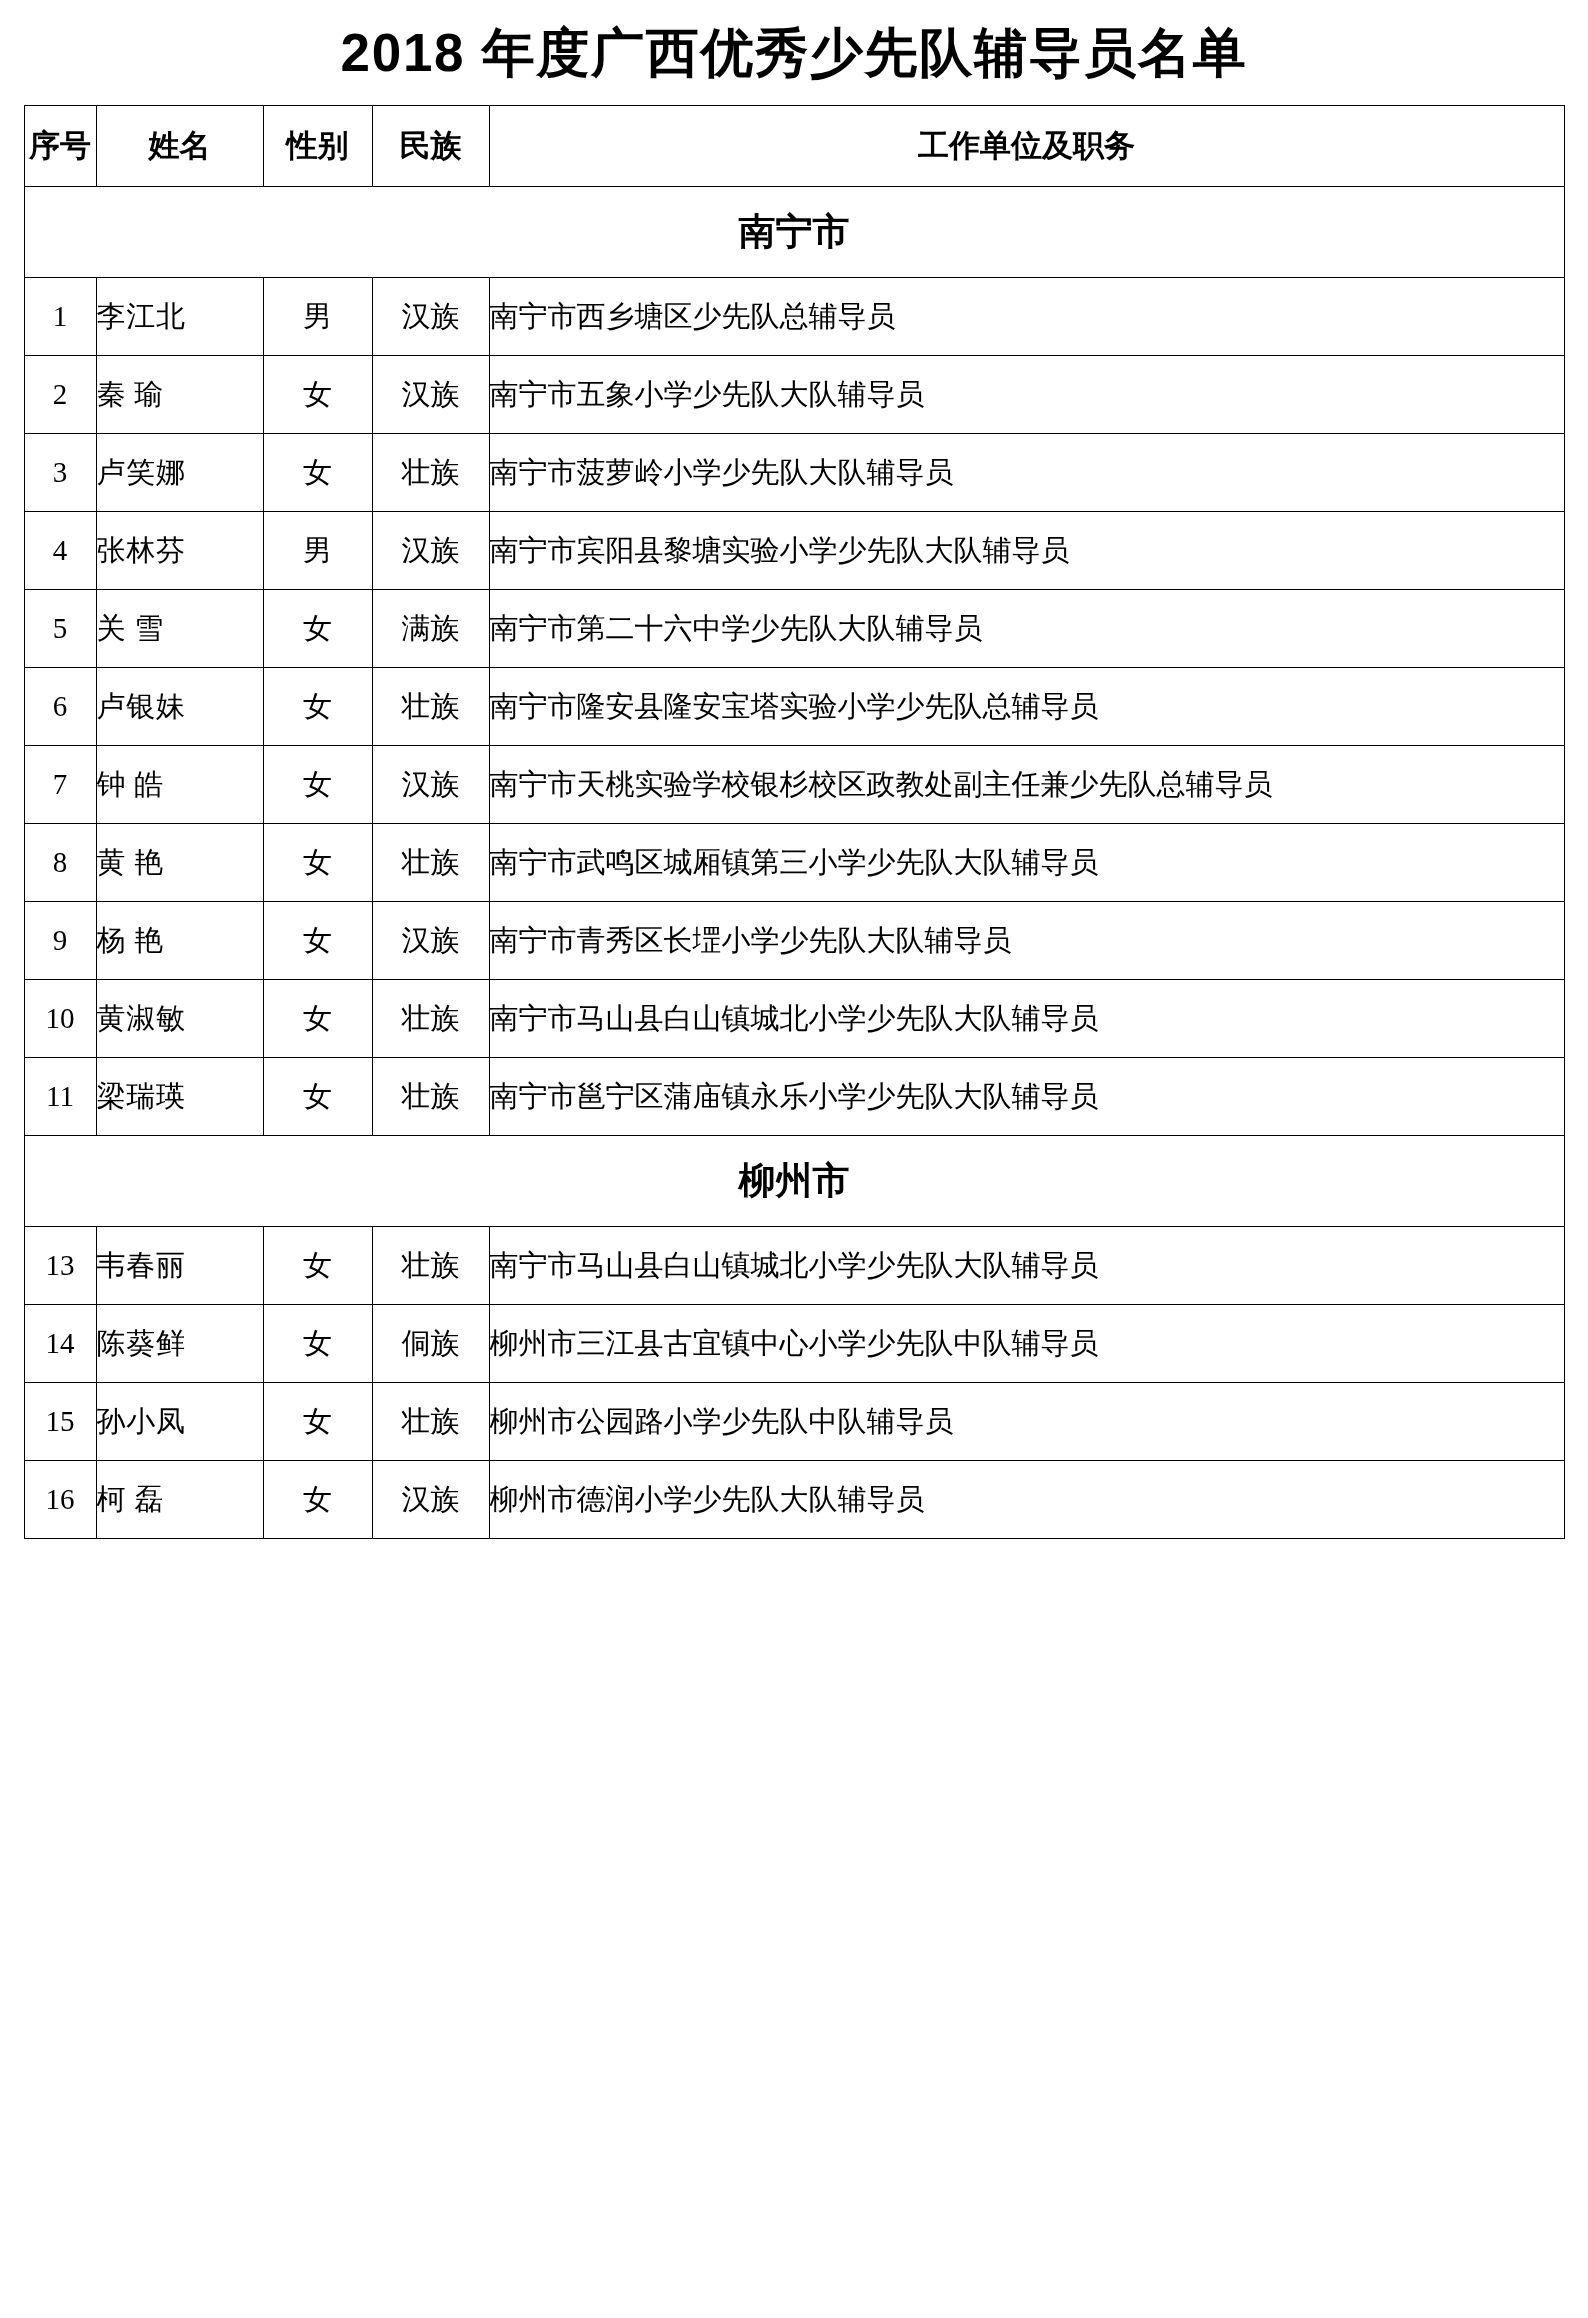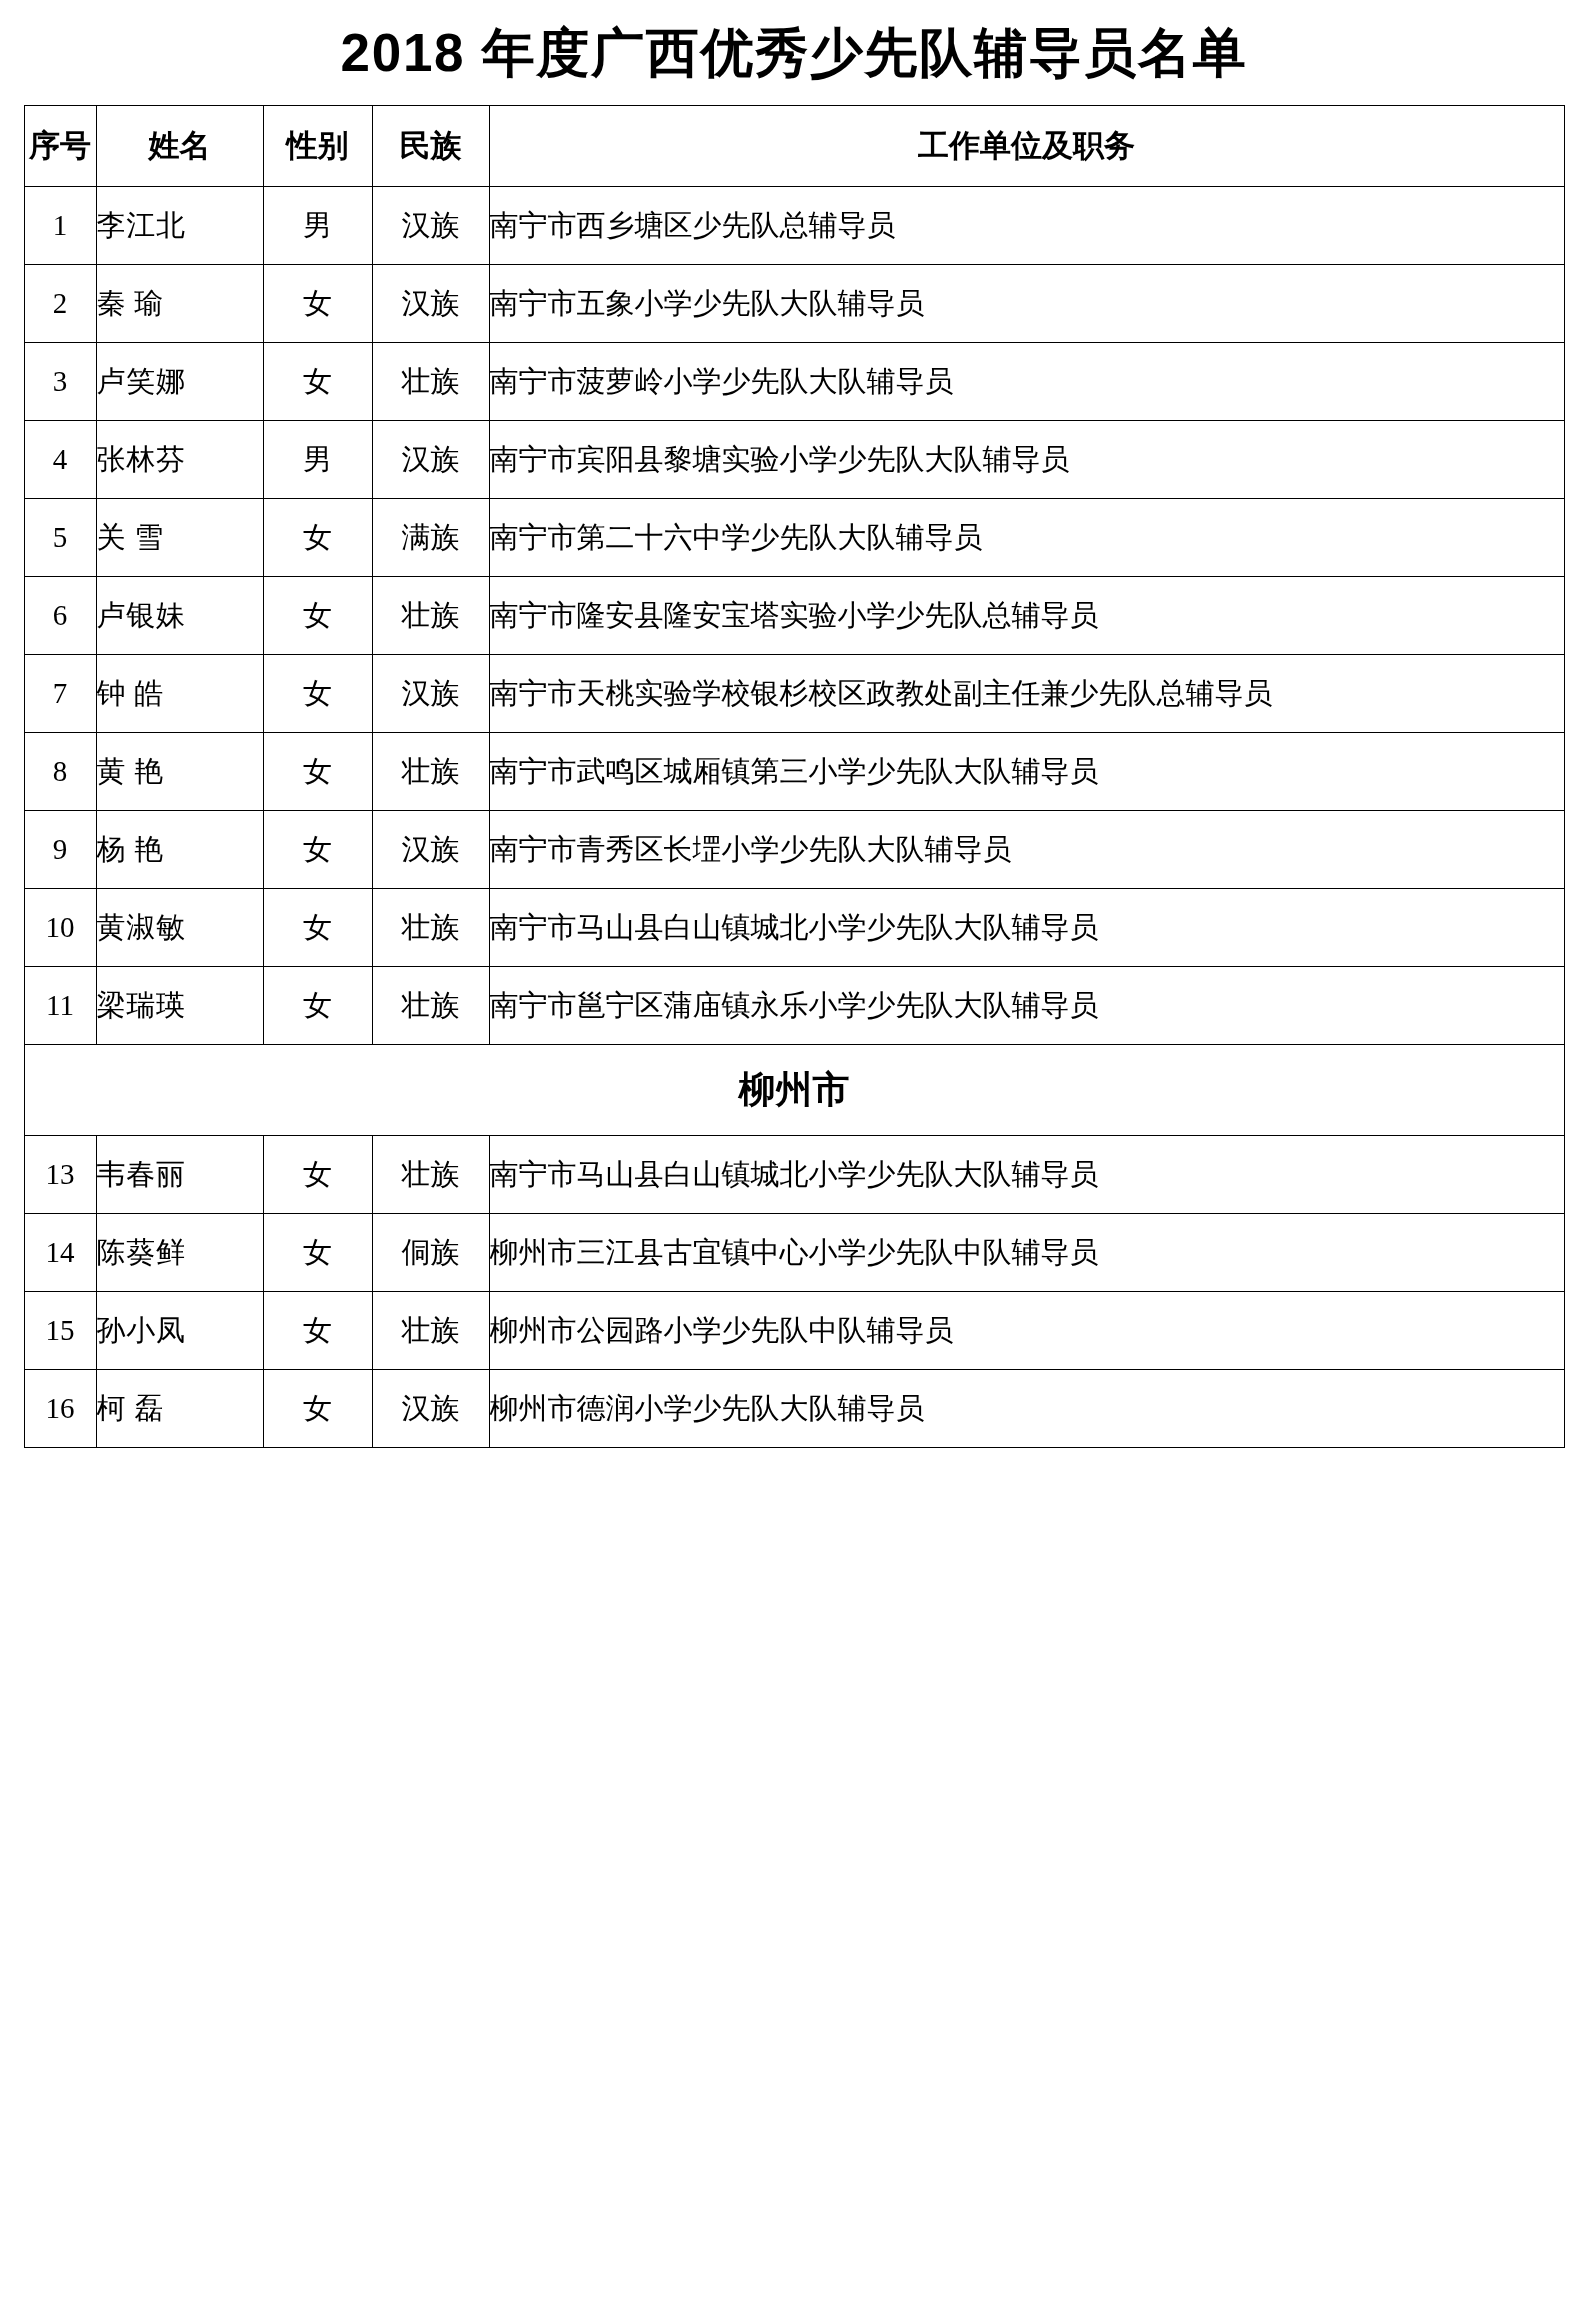--- a/index.html
+++ b/index.html
@@ -98,20 +98,23 @@
       <col class="c-unit">
     </colgroup>
     <tbody id="roster-body">
       <tr class="hdr">
         <td>序号</td>
         <td>姓名</td>
         <td>性别</td>
         <td>民族</td>
         <td>工作单位及职务</td>
       </tr>
+    <tr class="section">
+          <td colspan="5">南宁市</td>
+        </tr>
         <tr class="data">
           <td class="cell-no">1</td>
           <td class="cell-name">李江北</td>
           <td class="cell-sex">男</td>
           <td class="cell-eth">汉族</td>
           <td class="cell-unit">南宁市西乡塘区少先队总辅导员</td>
         </tr>
         <tr class="data">
           <td class="cell-no">2</td>
           <td class="cell-name">秦  瑜</td>

